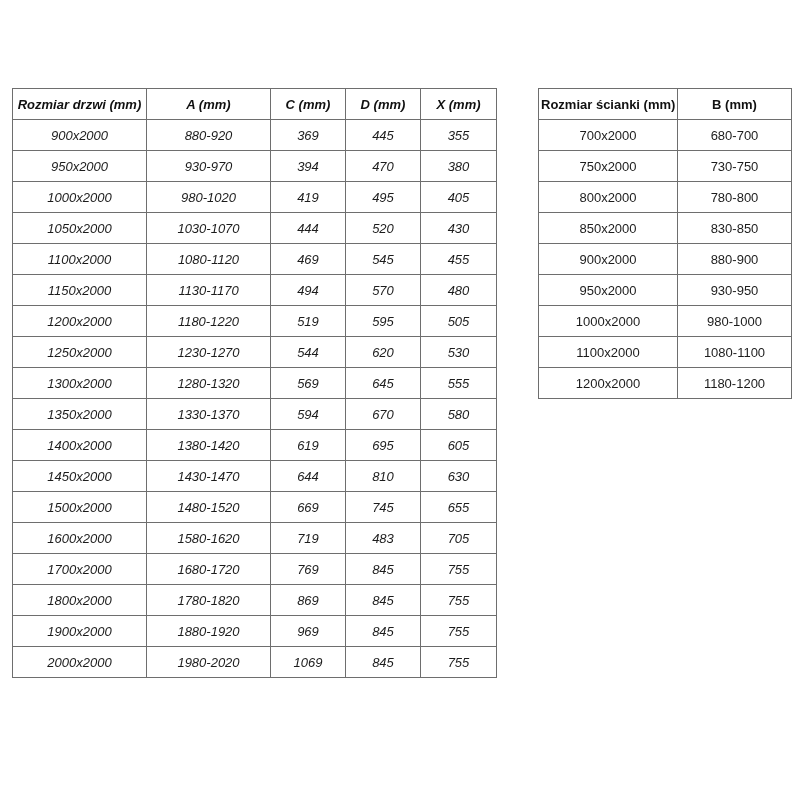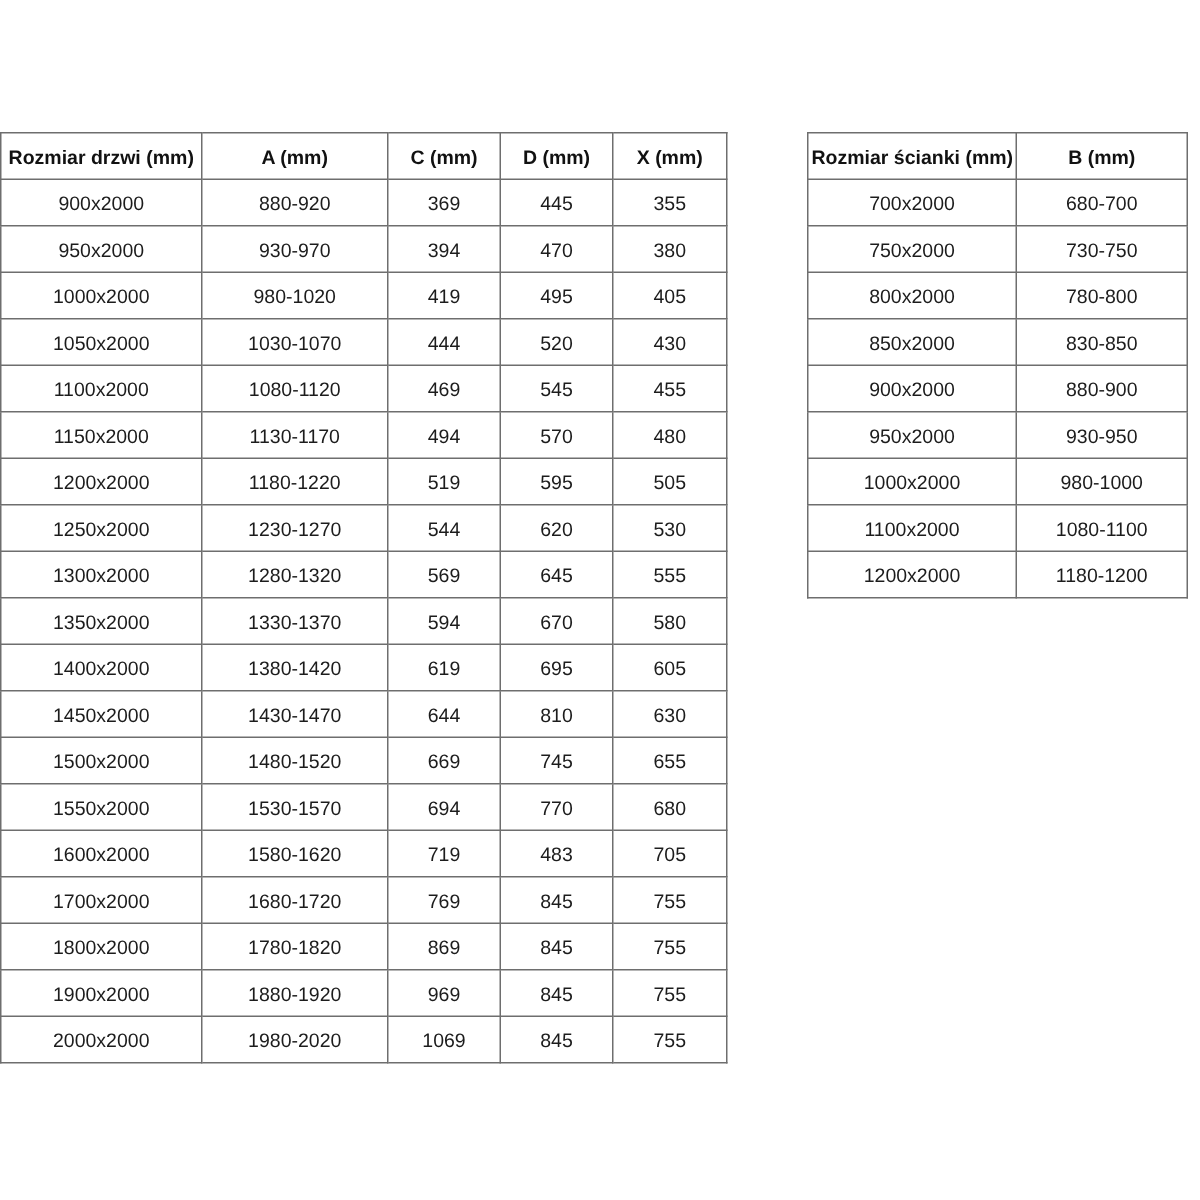--- a/index.html
+++ b/index.html
@@ -32,23 +32,24 @@
     font-size: 13px;
     color: #1c1c1c;
     overflow: hidden;
     white-space: nowrap;
   }
   table.spec th {
     font-weight: 700;
     color: #111111;
   }
   #door-table {
-    left: 0;
+    left: 12px;
     top: 88px;
     width: 484px;
+    font-style: italic;
   }
   #wall-table {
     left: 538px;
     top: 88px;
     width: 253px;
     border-radius: 13px;
   }
 </style>
 </head>
 <body>
@@ -157,27 +158,20 @@
           <td>630</td>
         </tr>
         <tr>
           <td>1500x2000</td>
           <td>1480-1520</td>
           <td>669</td>
           <td>745</td>
           <td>655</td>
         </tr>
         <tr>
-          <td>1550x2000</td>
-          <td>1530-1570</td>
-          <td>694</td>
-          <td>770</td>
-          <td>680</td>
-        </tr>
-        <tr>
           <td>1600x2000</td>
           <td>1580-1620</td>
           <td>719</td>
           <td>483</td>
           <td>705</td>
         </tr>
         <tr>
           <td>1700x2000</td>
           <td>1680-1720</td>
           <td>769</td>

